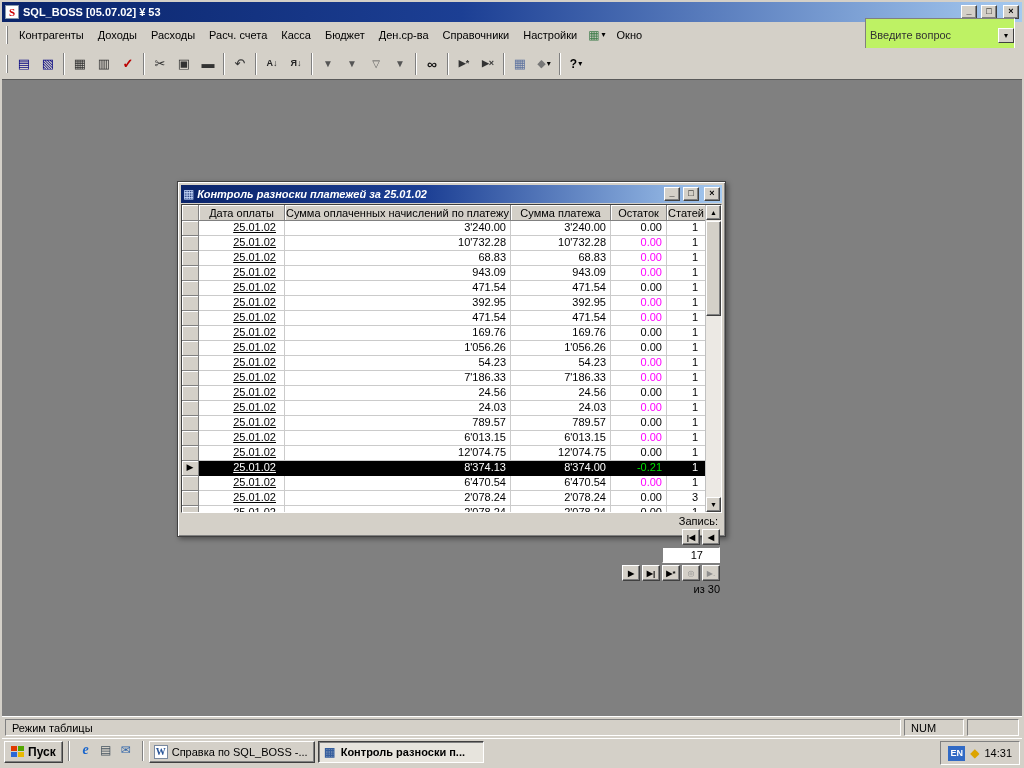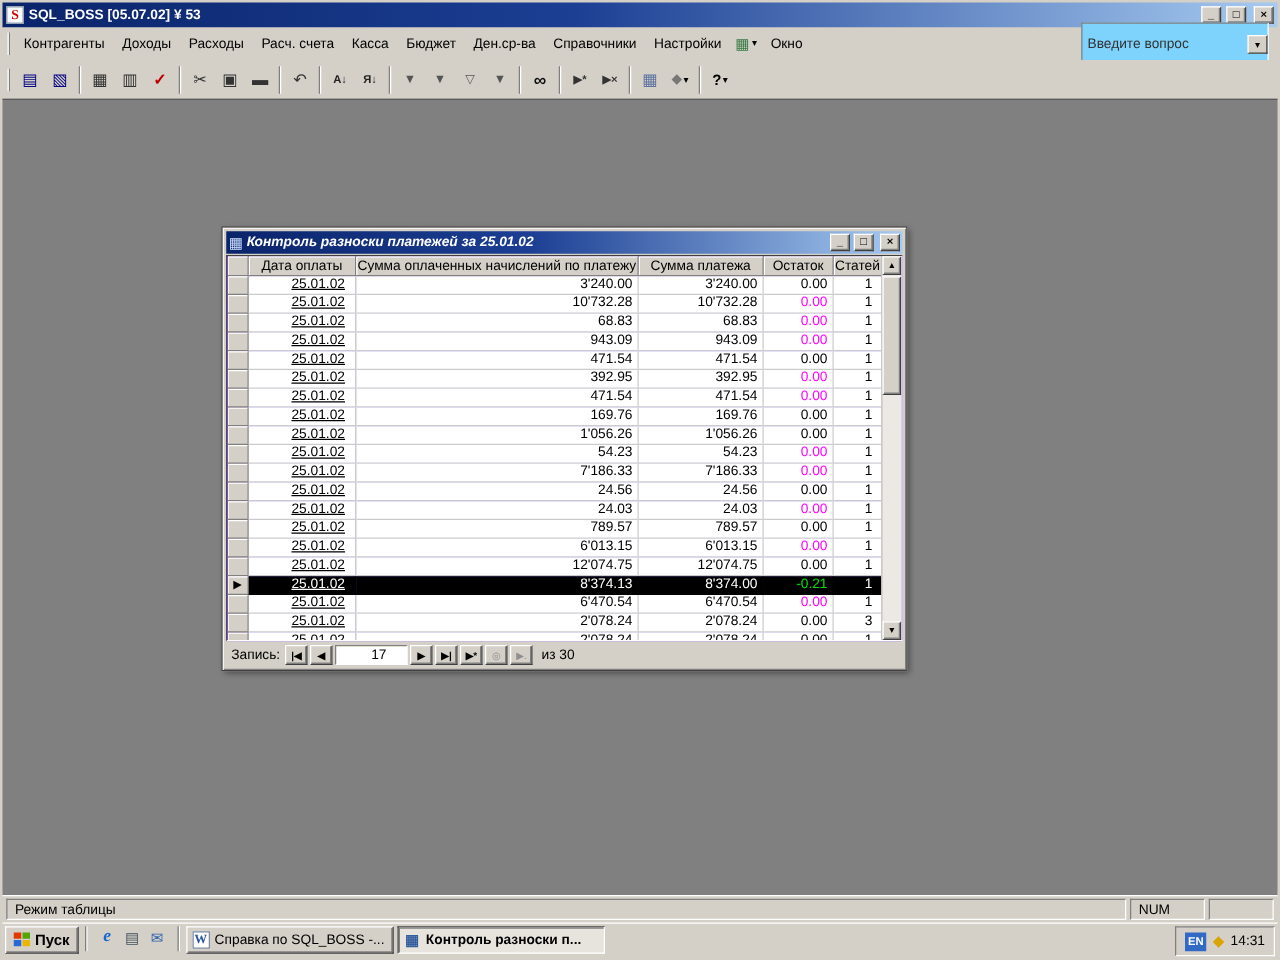--- a/index.html
+++ b/index.html
@@ -18,21 +18,21 @@
             box-shadow:inset -1px -1px 0 #808080; font-size:9px; line-height:11px; text-align:center; font-weight:bold; color:#000; }
   .winbtn.closeb { margin-left:2px; }
 
   
   .menubar { height:26px; flex:none; background:#d4d0c8; display:flex; align-items:center; padding:1px 2px; }
   .grip { width:0; height:18px; border-left:1px solid #fff; border-right:1px solid #808080; margin:0 4px 0 2px; flex:none; }
   .menu-item { padding:3px 7px; white-space:nowrap; cursor:default; }
   .menu-tool { display:flex; align-items:center; gap:2px; padding:2px 4px; }
   .mt-glyph { font-size:12px; color:#3a7a46; line-height:1; }
   .dd { font-size:8px; color:#000; line-height:1; }
-  .qbox { margin-left:auto; margin-right:5px; width:150px; height:34px; background:#7dd3fc; border:1px solid;
+  .qbox { margin-left:auto; margin-right:5px; width:150px; height:34px; background:#bef264; border:1px solid;
           border-color:#808080 #fff #fff #808080; display:flex; align-items:center; }
   .qtext { flex:1; padding:0 4px; color:#333; overflow:hidden; white-space:nowrap; }
   .qdrop { width:16px; height:15px; background:#d4d0c8; border:1px solid; border-color:#fff #404040 #404040 #fff;
            text-align:center; font-size:8px; line-height:13px; flex:none; }
 
   
   .toolbar { height:31px; flex:none; background:#d4d0c8; display:flex; align-items:center; padding:2px 2px; }
   .tb-buttons { display:flex; align-items:center; }
   .tbtn { min-width:24px; height:24px; display:flex; align-items:center; justify-content:center; gap:1px; }
   .tbtn .glyph { font-size:13px; line-height:1; color:#333; }
@@ -52,21 +52,21 @@
   .mdi { flex:1; position:relative; background:#808080; border-top:1px solid #5a5a5a; }
 
   
   .cw { position:absolute; left:175px; top:101px; width:549px; background:#d4d0c8; padding:3px;
         border:1px solid #404040; box-shadow:inset 1px 1px 0 #fff, inset -1px -1px 0 #808080, 2px 2px 5px rgba(0,0,0,.4); }
   .cw-title { height:18px; background:linear-gradient(90deg,#0a246a 0%,#1c3f94 45%,#a6caf0 100%);
               display:flex; align-items:center; gap:3px; padding:0 2px; }
   .cw-title .title-text { font-size:11px;font-style:italic; }
   .cw-icon { color:#cfe0ff; font-size:12px; line-height:1; flex:none; }
 
-  .table-viewport { position:relative; height:309px; background:#6d28d9; margin-top:1px;
+  .table-viewport { position:relative; height:309px; background:#14b8a6; margin-top:1px;
                     border:1px solid; border-color:#404040 #fff #fff #404040; overflow:hidden; }
   .thead { display:flex; height:16px; }
   .hcell { flex:none; background:#d4d0c8; border-right:1px solid #808080; border-bottom:1px solid #808080;
            box-shadow:inset 1px 1px 0 #fff; display:flex; align-items:center; justify-content:center;
            overflow:hidden; white-space:nowrap; }
   .hfill { flex:1; background:#d4d0c8; border-bottom:1px solid #808080; box-shadow:inset 0 1px 0 #fff; }
   .tbody { }
   .trow { display:flex; height:15px; }
   .cell { flex:none; background:#fff; border-right:1px solid #cbcbcb; border-bottom:1px solid #cbcbcb;
           padding:0 4px; line-height:13px; overflow:hidden; white-space:nowrap; }
@@ -83,21 +83,21 @@
   .trow.sel .bal-green { color:#00e000; }
 
   .vscroll { position:absolute; top:0; right:0; width:16px; height:100%; background:#ece9e4; border-left:1px solid #c0c0c0; }
   .sb-btn { position:absolute; left:0; width:15px; height:15px; background:#d4d0c8; border:1px solid;
             border-color:#fff #404040 #404040 #fff; box-shadow:inset -1px -1px 0 #808080;
             font-size:7px; line-height:13px; text-align:center; color:#000; }
   .sb-up { top:0; } .sb-down { bottom:0; }
   .sb-thumb { position:absolute; top:16px; left:0; width:15px; height:95px; background:#d4d0c8; border:1px solid;
               border-color:#fff #404040 #404040 #fff; box-shadow:inset -1px -1px 0 #808080; }
 
-  .cw-nav { height:20px; display:flex; align-items:center; gap:2px; padding:2px 2px 0 4px; }
+  .cw-nav { height:20px; display:flex; align-items:flex-end; gap:2px; padding:2px 2px 0 4px;flex-direction:column; }
   .nav-label { margin-right:2px; }
   .nav-group { display:flex; gap:2px; }
   .nav-btn { width:18px; height:16px; background:#d4d0c8; border:1px solid; border-color:#fff #404040 #404040 #fff;
              box-shadow:inset -1px -1px 0 #808080; display:flex; align-items:center; justify-content:center;
              font-size:8px; font-weight:bold; color:#000; }
   .nav-btn.disabled { color:#8e8e8e; font-weight:normal; }
   .rec-box { width:58px; height:16px; background:#fff; border:1px solid; border-color:#808080 #fff #fff #808080;
              text-align:right; padding:1px 16px 0 2px; line-height:13px; }
   .nav-of { margin-left:5px; }
 

